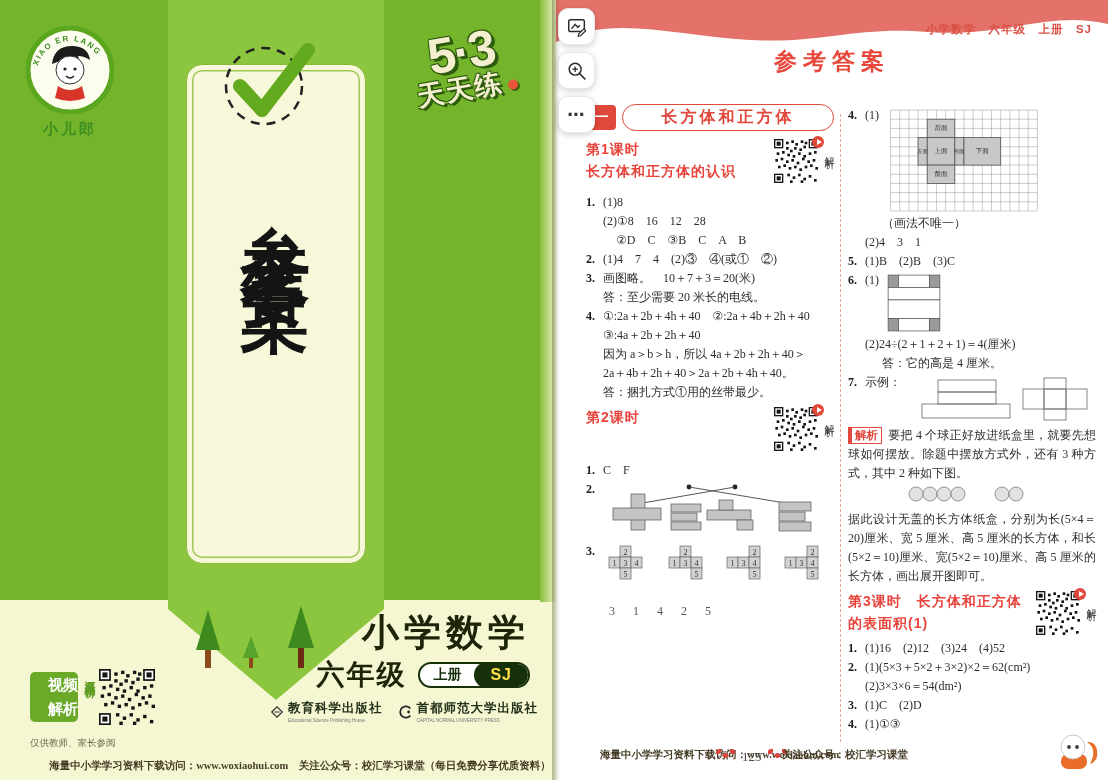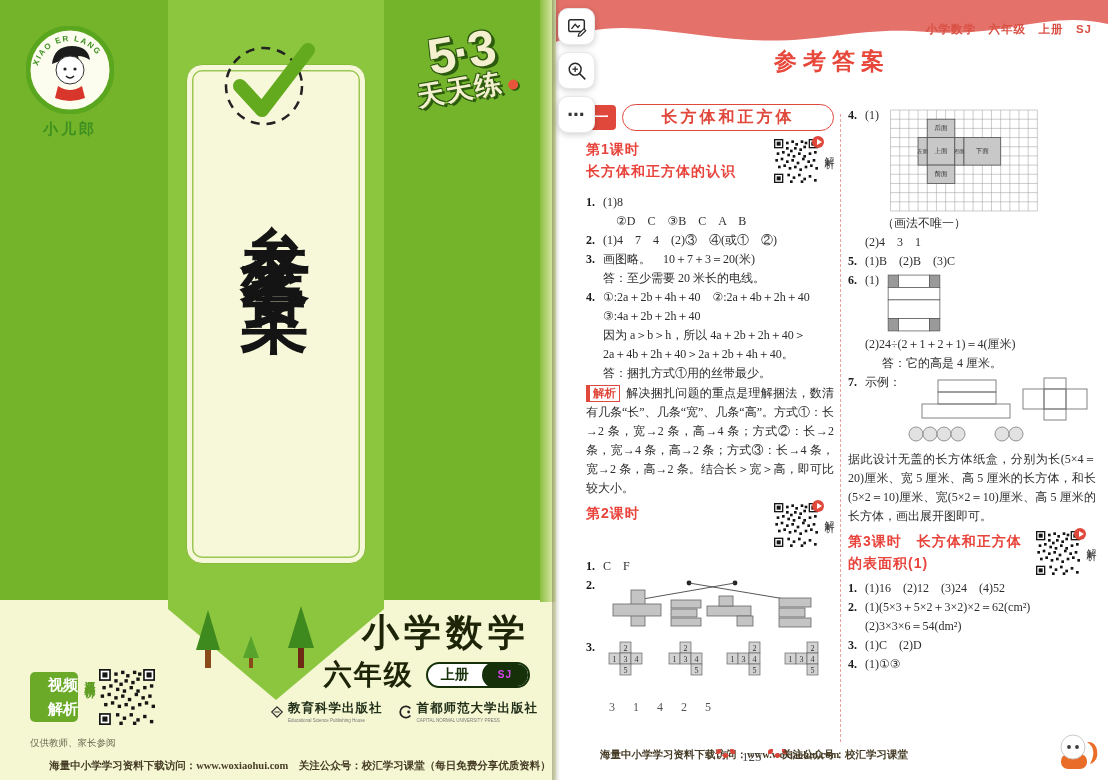--- a/index.html
+++ b/index.html
@@ -47,21 +47,21 @@
   .audience-note { position:absolute; left:30px; top:737px; font-size:9.5px; color:#6a6a50;
     font-family:"Liberation Serif","DejaVu Serif",serif; }
 
   .subject-block { position:absolute; right:26px; top:608px; text-align:right; }
   .subject { font-size:37px; font-weight:900; color:#1d2408; letter-spacing:5px; }
   .grade-row { position:absolute; right:26px; top:656px; display:flex; align-items:center; gap:12px; }
   .grade { font-size:28px; font-weight:700; color:#1d2408; letter-spacing:2px; }
   .pill { display:flex; align-items:center; border:2px solid #16300a; border-radius:15px;
     background:#fff; height:26px; overflow:hidden; }
   .pill .vol { padding:0 13px; font-weight:800; font-size:14px; color:#16300a; }
-  .pill .ed { background:#16300a; color:#d946ef; font-weight:800; font-size:10px;
+  .pill .ed { background:#16300a; color:#fde047; font-weight:800; font-size:16px;
     padding:0 16px; height:26px; line-height:26px; border-radius:13px; letter-spacing:1px; }
   .publishers { position:absolute; right:18px; top:700px; display:flex; gap:16px; align-items:flex-start; }
   .pub { display:flex; gap:4px; align-items:center; }
   .pub-name { font-weight:800; font-size:12.5px; color:#22301a; letter-spacing:1px;text-align:right; }
   .pub-cap { font-size:4.5px; color:#777; margin-top:1px; }
   .cover-footer { position:absolute; left:0; bottom:7px; width:600px; text-align:center;
     font-family:"Liberation Serif","DejaVu Serif",serif; font-size:10.5px; color:#463c26; font-weight:700; }
 
   
   .sheet { position:absolute; left:556px; top:0; width:552px; height:780px; background:#ffffff; overflow:hidden; }
@@ -315,20 +315,24 @@
           <span class="qr-play"></span>
           <span class="qr-cap">解析</span>
         </div>
       </div>
 
       <div class="answers">
         <div class="ln">
             <span class="n">1.</span>
             <span class="t">(1)8</span>
           </div>
+        <div class="ln">
+            <span class="n"></span>
+            <span class="t">(2)①8　16　12　28</span>
+          </div>
         <div class="ln ind">
             <span class="n"></span>
             <span class="t">②D　C　③B　C　A　B</span>
           </div>
         <div class="ln">
             <span class="n">2.</span>
             <span class="t">(1)4　7　4　(2)③　④(或①　②)</span>
           </div>
         <div class="ln">
             <span class="n">3.</span>
@@ -351,21 +355,20 @@
             <span class="t">因为 a＞b＞h，所以 4a＋2b＋2h＋40＞</span>
           </div>
         <div class="ln">
             <span class="n"></span>
             <span class="t">2a＋4b＋2h＋40＞2a＋2b＋4h＋40。</span>
           </div>
         <div class="ln">
             <span class="n"></span>
             <span class="t">答：捆扎方式①用的丝带最少。</span>
           </div>
-        <div class="analysis"><span class="atag">解析</span><span>解决捆扎问题的重点是理解捆法，数清有几条“长”、几条“宽”、几条“高”。方式①：长→2 条，宽→2 条，高→4 条；方式②：长→2 条，宽→4 条，高→2 条；方式③：长→4 条，宽→2 条，高→2 条。结合长＞宽＞高，即可比较大小。</span></div>
       </div>
 
       <div class="headwrap">
         <div class="lh">第2课时</div>
         <div class="qrbox">
           <svg class="qr" viewBox="0 0 33 33">
               <use href="#qrp"></use>
             </svg>
           <span class="qr-play"></span>
           <span class="qr-cap">解析</span>
@@ -538,20 +541,21 @@
                 <rect x="136" y="13" width="22" height="20"></rect>
                   <rect x="136" y="2" width="22" height="11"></rect>
                   <rect x="136" y="33" width="22" height="11"></rect>
                   <rect x="115" y="13" width="21" height="20"></rect>
                   <rect x="158" y="13" width="21" height="20"></rect>
               </g>
             </svg>
           </span>
           </div>
 
+        <div class="analysis"><span class="atag">解析</span><span>要把 4 个球正好放进纸盒里，就要先想球如何摆放。除题中摆放方式外，还有 3 种方式，其中 2 种如下图。</span></div>
 
         <div style="text-align:center">
           <svg width="132" height="18" viewBox="0 0 132 18">
             <g fill="#e2e2e2" stroke="#888" stroke-width="0.9">
               <circle cx="10" cy="9" r="7"></circle>
                 <circle cx="24" cy="9" r="7"></circle>
                 <circle cx="38" cy="9" r="7"></circle>
                 <circle cx="52" cy="9" r="7"></circle>
               <circle cx="96" cy="9" r="7"></circle>
                 <circle cx="110" cy="9" r="7"></circle>

